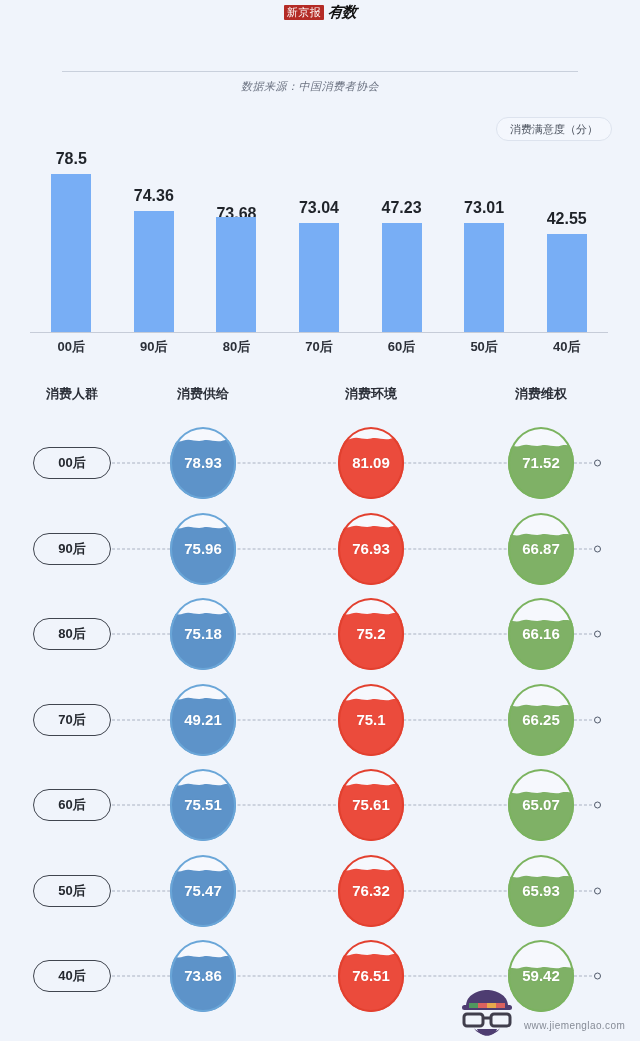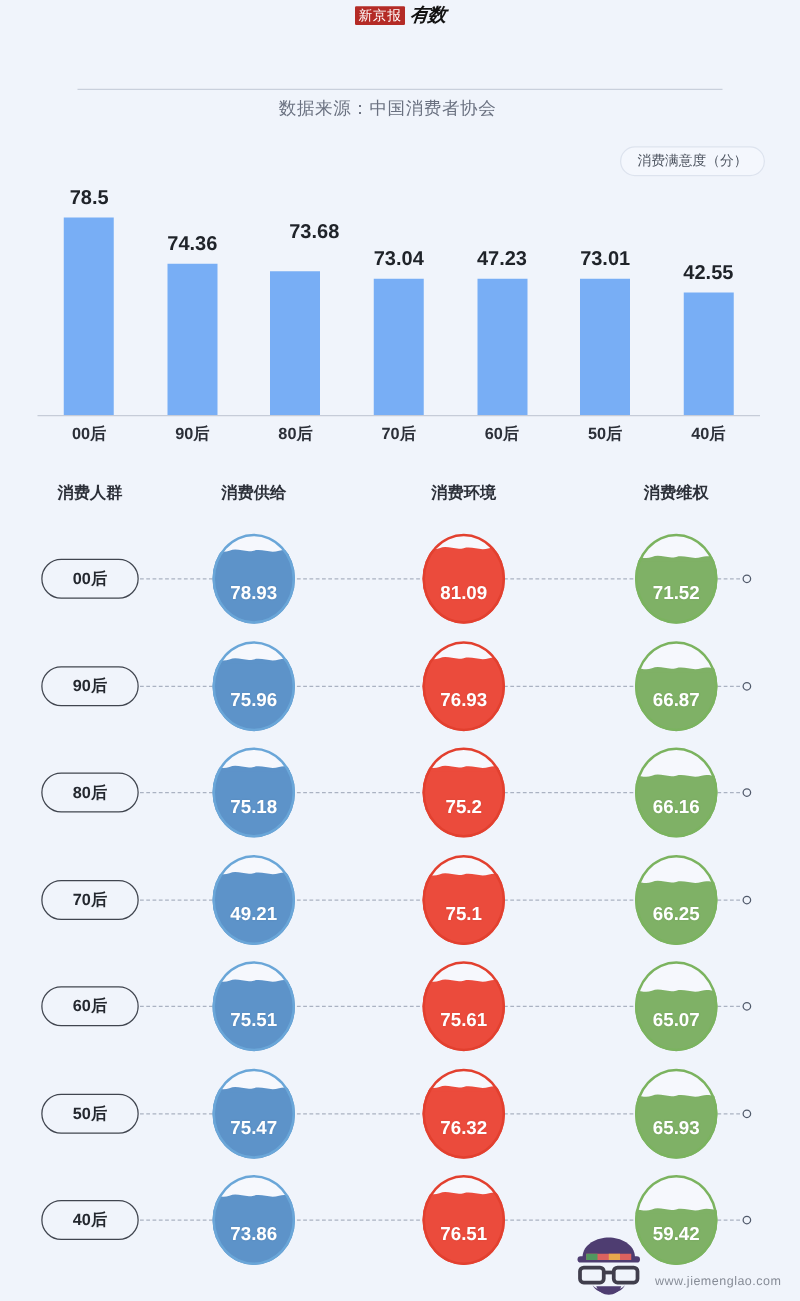--- a/index.html
+++ b/index.html
@@ -75,24 +75,25 @@
     width: 516px;
     height: 1px;
     background: #c9d0dc;
   }
   .subtitle {
     position: absolute;
     top: 78px;
     left: 0;
     width: 620px;
     text-align: center;
-    font-size: 14px;
+    font-size: 11px;
     line-height: 16px;
     color: #6a7180;
     letter-spacing: 0.5px;
+    font-style: italic;
   }
 
   
   .chart {
     position: absolute;
     top: 105px;
     left: 0;
     width: 640px;
     height: 255px;
   }
@@ -263,21 +264,20 @@
   .gauge-label {
     position: absolute;
     top: 50%;
     transform: translate(-50%, -50%);
     font-size: 15px;
     line-height: 18px;
     font-weight: bold;
     color: #ffffff;
     white-space: nowrap;
     text-shadow: 0 0 2px rgba(0,0,0,0.08);
-    margin-top: 12px;
   }
 
   
   .watermark {
     position: absolute;
     left: 458px;
     top: 982px;
     width: 180px;
     height: 58px;
     opacity: 0.9;
@@ -330,21 +330,21 @@
           <div class="bar-value" style="bottom: 164px;">78.5</div>
           <div class="bar-rect" style="height: 158px; background: rgb(120, 174, 245);"></div>
           <div class="bar-cat">00后</div>
         </div>
         <div class="bar-slot" style="left: 82.5714px; width: 82.5714px;">
           <div class="bar-value" style="bottom: 127px;">74.36</div>
           <div class="bar-rect" style="height: 121px; background: rgb(120, 174, 245);"></div>
           <div class="bar-cat">90后</div>
         </div>
         <div class="bar-slot" style="left: 165.143px; width: 82.5714px;">
-          <div class="bar-value" style="bottom: 137px; margin-left: 15px;">73.68</div>
+          <div class="bar-value" style="bottom: 109px;">73.68</div>
           <div class="bar-rect" style="height: 115px; background: rgb(120, 174, 245);"></div>
           <div class="bar-cat">80后</div>
         </div>
         <div class="bar-slot" style="left: 247.714px; width: 82.5714px;">
           <div class="bar-value" style="bottom: 115px;">73.04</div>
           <div class="bar-rect" style="height: 109px; background: rgb(120, 174, 245);"></div>
           <div class="bar-cat">70后</div>
         </div>
         <div class="bar-slot" style="left: 330.286px; width: 82.5714px;">
           <div class="bar-value" style="bottom: 115px;">47.23</div>

